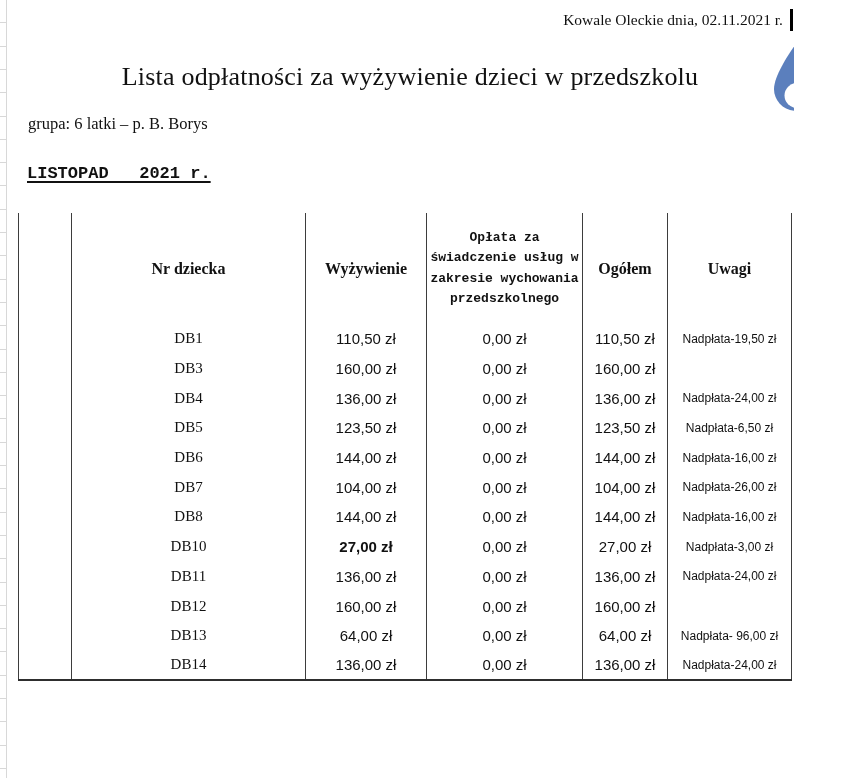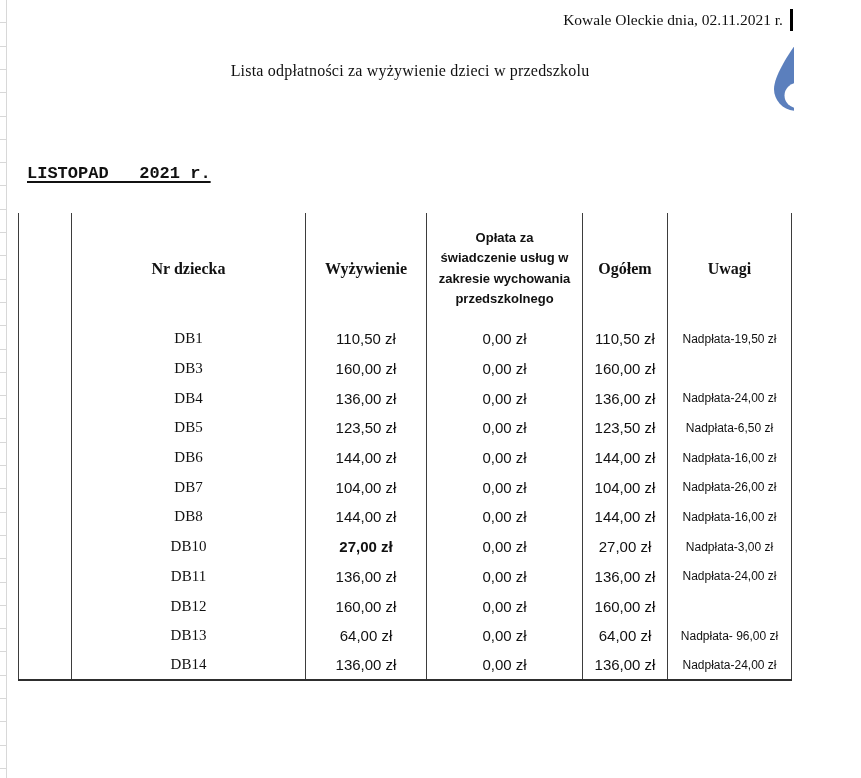--- a/index.html
+++ b/index.html
@@ -43,21 +43,21 @@
   }
   .drop-wrap {
     position: absolute;
     left: 772px; top: 42px;
     width: 49px; height: 71px;
   }
   .title {
     position: absolute;
     top: 62px; left: 0; width: 820px;
     text-align: center;
-    font-size: 16px;
+    font-size: 26px;
     font-weight: 400;
     letter-spacing: 0.2px;
   }
   .group-line {
     position: absolute;
     top: 114px; left: 28px;
     font-size: 16.5px;
   }
   .month-heading {
     position: absolute;
@@ -87,21 +87,21 @@
     overflow: hidden;
   }
   table.payments thead th { height: 111px; }
   table.payments tbody td { height: 29.7px; }
   th.h-main {
     font-family: "Liberation Serif", serif;
     font-size: 16px;
     font-weight: bold;
   }
   th.h-small {
-    font-family: Liberation Sans, sans-serif;
+    font-family: Liberation Mono, monospace;
     font-size: 13px;
     font-weight: bold;
     line-height: 1.55;
     white-space: pre-line;
   }
   td.c-nr {
     font-family: "Liberation Serif", serif;
     font-size: 15px;
     margin-top: 15px;
   }
@@ -131,20 +131,21 @@
 
   <div class="drop-wrap">
     <svg width="49" height="71" viewBox="0 0 49 71" xmlns="http://www.w3.org/2000/svg">
       <path d="M24.5 1 C 24.5 1, 2 31, 2 47 C 2 59.15, 12.07 69, 24.5 69 C 36.93 69, 47 59.15, 47 47 C 47 31, 24.5 1, 24.5 1 Z" fill="#5b7fbd"></path>
       <circle cx="25" cy="53.5" r="12.5" fill="#ffffff"></circle>
     </svg>
   </div>
 
   <div class="title">Lista odpłatności za wyżywienie dzieci w przedszkolu</div>
 
+  <div class="group-line">grupa: 6 latki – p. B. Borys</div>
 
   <div class="month-heading">LISTOPAD   2021 r.</div>
 
   <table class="payments">
     <colgroup>
       <col style="width:53px">
       <col style="width:234px">
       <col style="width:121px">
       <col style="width:156px">
       <col style="width:85px">

